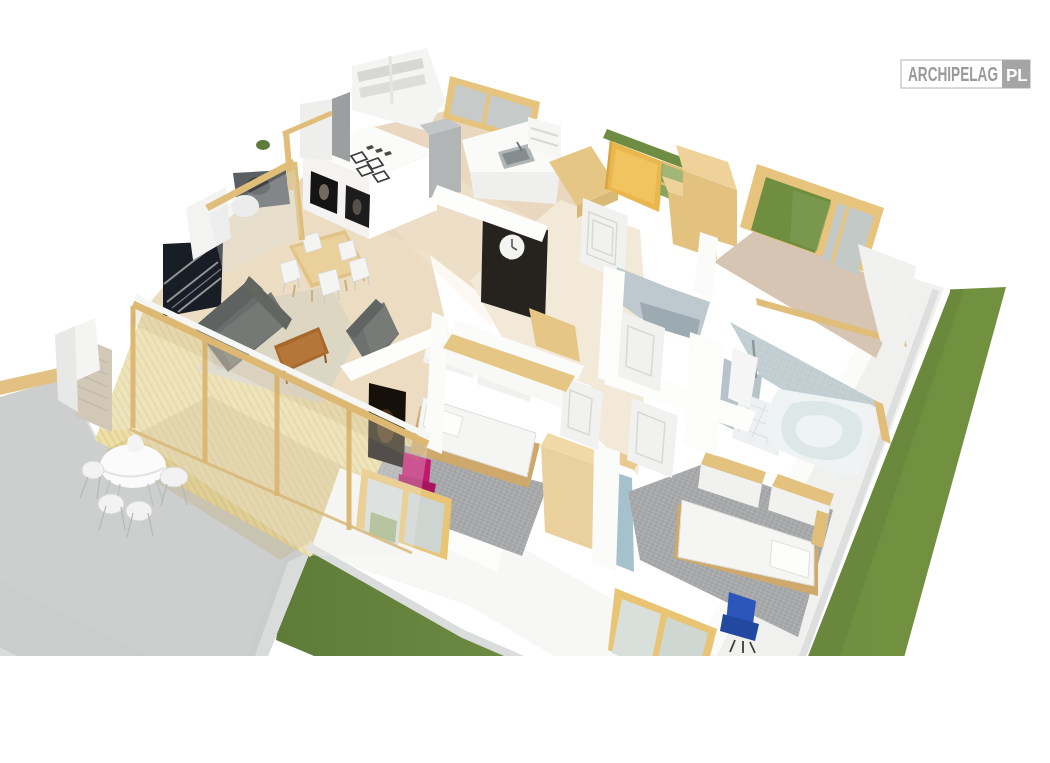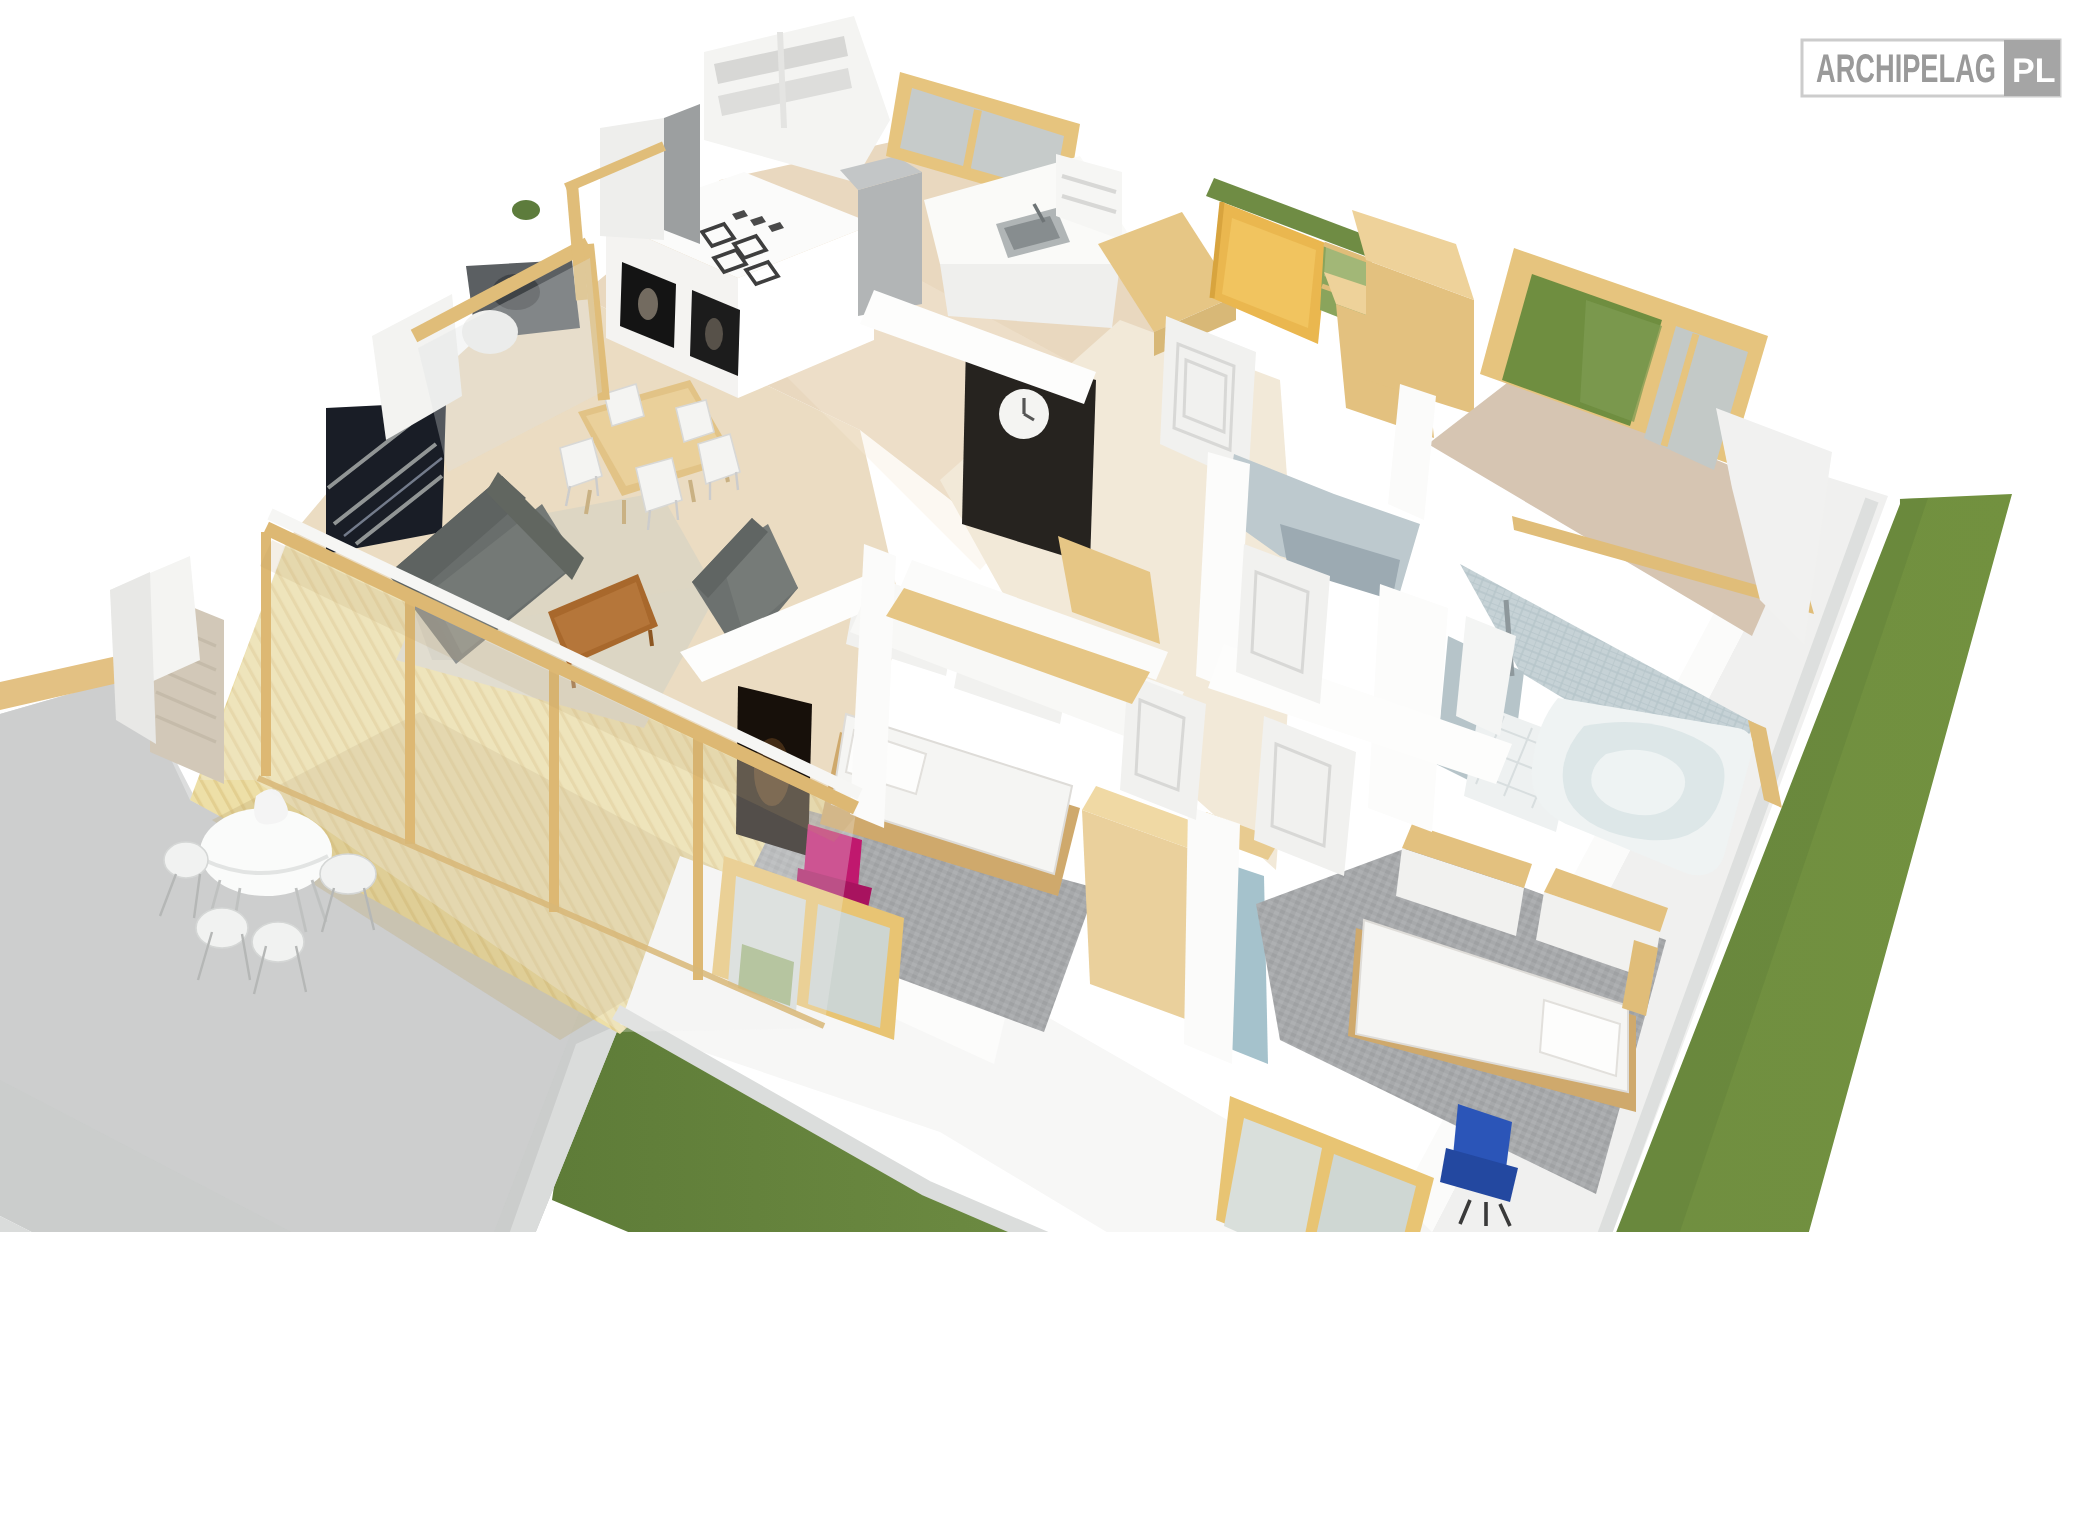--- a/index.html
+++ b/index.html
@@ -1,16 +1,16 @@
 <!DOCTYPE html>
 <html><head>
 <meta charset="utf-8">
 <style>
 html,body{margin:0;padding:0;background:#ffffff;}
-#scene{position:relative;width:1050px;height:616px;overflow:hidden;font-family:"Liberation Sans",sans-serif;}
+#scene{position:relative;width:1050px;height:616px;overflow:hidden;font-family:"Liberation Sans",sans-serif;margin-top:40px;}
 </style>
 </head>
 <body>
 <div id="scene">
 <svg width="1050" height="763" viewBox="0 0 1050 763" xmlns="http://www.w3.org/2000/svg">
 <defs>
 <linearGradient id="lawnshade" x1="0" y1="0" x2="1" y2="0">
   <stop offset="0" stop-color="#5e7c38"></stop>
   <stop offset="0.35" stop-color="#6d8b42"></stop>
   <stop offset="1" stop-color="#72913f"></stop>

